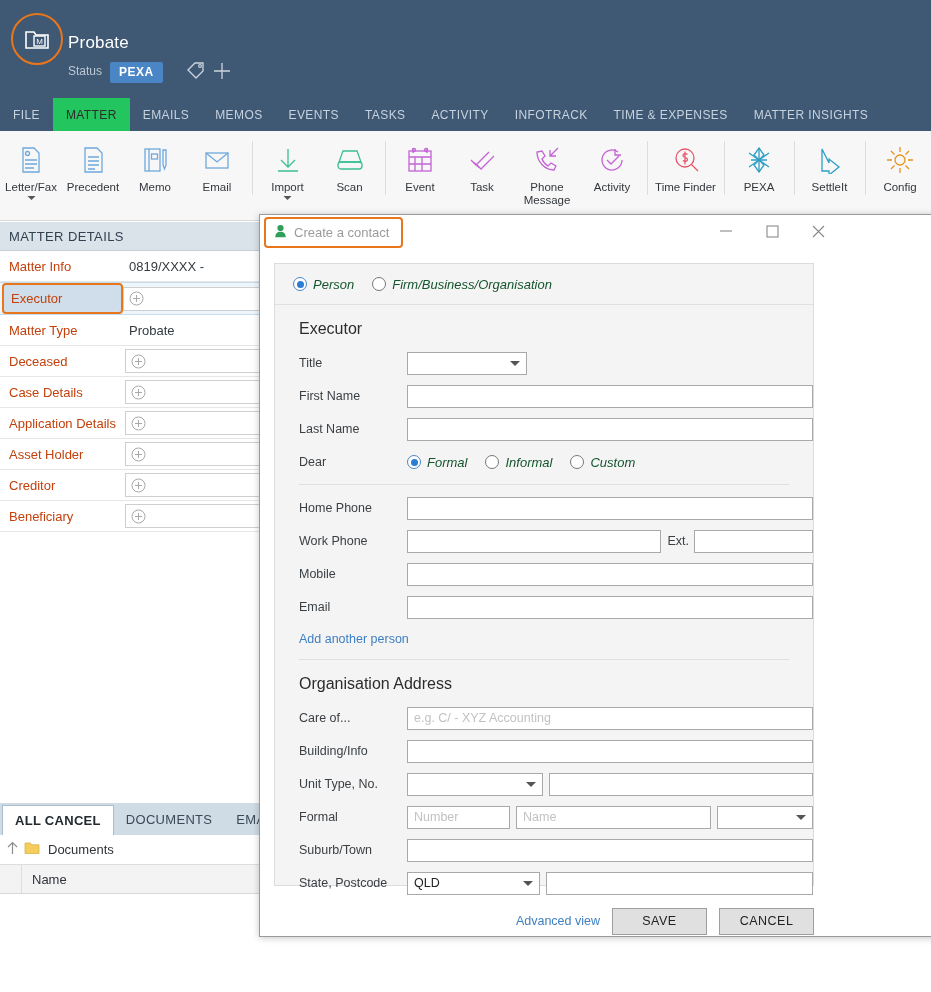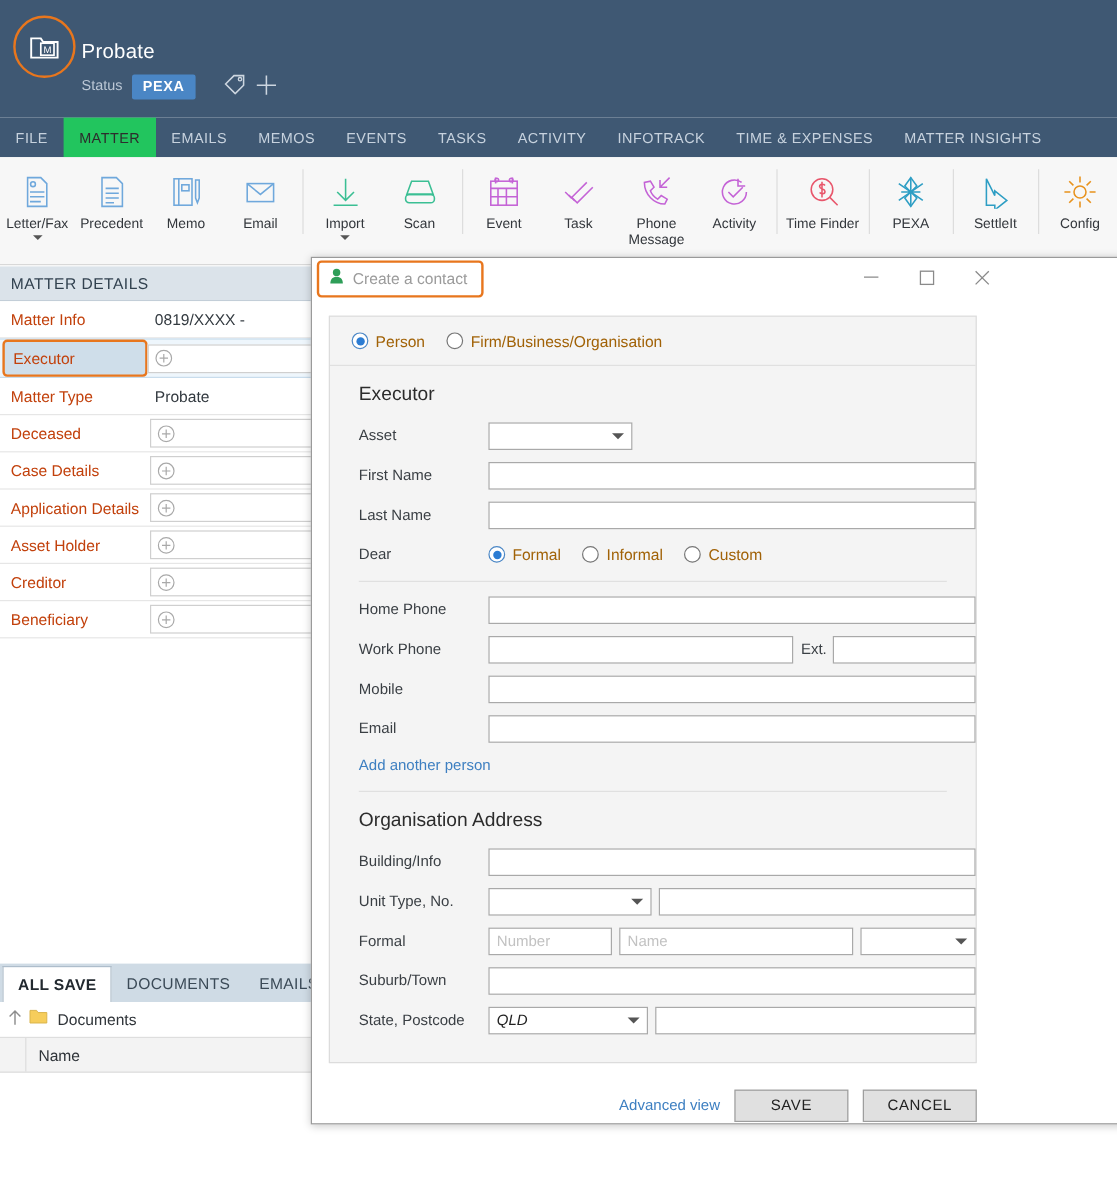--- a/index.html
+++ b/index.html
@@ -159,21 +159,21 @@
   }
   .radio-row { display: flex; align-items: center; height: 41px; padding-left: 18px; border-bottom: 1px solid #e0e0e0; }
   .radio {
     width: 14px; height: 14px; border-radius: 50%;
     border: 1px solid #767676; background: #ffffff;
     display: inline-flex; align-items: center; justify-content: center;
     margin-right: 6px; flex: none;
   }
   .radio.checked { border-color: #4a86c5; }
   .radio.checked::after { content: ""; width: 7px; height: 7px; border-radius: 50%; background: #2b7cd3; }
-  .radio-label { font-size: 13px; color: #a16207; margin-right: 18px; }
+  .radio-label { font-size: 13px; color: #14532d; margin-right: 18px; font-style: italic; }
 
   .sec-title { font-size: 16px; color: #2c2c2c; padding: 15px 0 11px 24px; }
   .frm-row { display: flex; align-items: center; height: 28px; margin-bottom: 5px; padding-left: 24px; }
   .frm-label { width: 108px; font-size: 12.5px; color: #3a3f44; flex: none; }
   .inp {
     height: 23px; border: 1px solid #a9a9a9; background: #ffffff;
     font-size: 12.5px; color: #222; padding: 0 6px; outline: none;
     font-family: "Liberation Sans", sans-serif;
   }
   .inp::placeholder { color: #c2c2c2; }
@@ -455,21 +455,21 @@
         <div class="md-field">
           <span class="md-plus"><svg width="15" height="15" viewBox="0 0 15 15">
               <circle cx="7.5" cy="7.5" r="6.5" fill="none" stroke="#a9a9a9" stroke-width="1"></circle>
               <path d="M7.5 4 v7 M4 7.5 h7" stroke="#a9a9a9" stroke-width="1"></path>
             </svg></span>
         </div>
       </div>
     </div>
 
   <div class="files-tabs" id="files-tabs">
-      <div class="files-tab active">ALL SAVE</div>
+      <div class="files-tab active">ALL CANCEL</div>
       <div class="files-tab">DOCUMENTS</div>
       <div class="files-tab">EMAILS</div>
       <div class="files-tab">INFOTRACK</div>
     </div>
   <div class="breadcrumb-bar">
     <div class="bc-up">
       <svg width="13" height="14" viewBox="0 0 13 14">
           <path d="M6.5 13 V2 M2 6 L6.5 1.5 L11 6" stroke="#8d8d8d" stroke-width="1.2" fill="none"></path>
         </svg>
     </div>
@@ -521,21 +521,21 @@
         <div class="radio-row">
           <span class="radio checked"></span>
           <span class="radio-label">Person</span>
           <span class="radio"></span>
           <span class="radio-label">Firm/Business/Organisation</span>
         </div>
 
         <div class="sec-title">Executor</div>
 
         <div class="frm-row">
-          <span class="frm-label">Asset</span>
+          <span class="frm-label">Title</span>
           <div class="sel" style="width:120px;">
             <span></span>
             <span class="caret-dn"></span>
           </div>
         </div>
 
         <div class="frm-row">
           <span class="frm-label">First Name</span>
           <input class="inp" style="width: 410px;" value="">
         </div>
@@ -580,20 +580,24 @@
         </div>
 
         <div style="padding-left:24px;margin-top:8px;">
           <a class="link" href="#">Add another person</a>
         </div>
 
         <div class="divider" style="margin-top:12px;"></div>
 
         <div class="sec-title">Organisation Address</div>
 
+        <div class="frm-row">
+          <span class="frm-label">Care of...</span>
+          <input class="inp" style="width: 410px;" placeholder="e.g. C/ - XYZ Accounting">
+        </div>
 
         <div class="frm-row">
           <span class="frm-label">Building/Info</span>
           <input class="inp" style="width: 410px;" value="">
         </div>
 
         <div class="frm-row">
           <span class="frm-label">Unit Type, No.</span>
           <div class="sel" style="width:137px;">
             <span></span>
@@ -612,21 +616,21 @@
           </div>
         </div>
 
         <div class="frm-row">
           <span class="frm-label">Suburb/Town</span>
           <input class="inp" style="width: 410px;" value="">
         </div>
 
         <div class="frm-row">
           <span class="frm-label">State, Postcode</span>
-          <div class="sel" style="width:134px;font-style:italic;">
+          <div class="sel" style="width:134px;">
             <span>QLD</span>
             <span class="caret-dn"></span>
           </div>
           <input class="inp" style="width: 270px; margin-left: 6px;" value="">
         </div>
       </div>
 
       <div class="footer-row">
         <a class="link" href="#">Advanced view</a>
         <button class="btn">SAVE</button>

